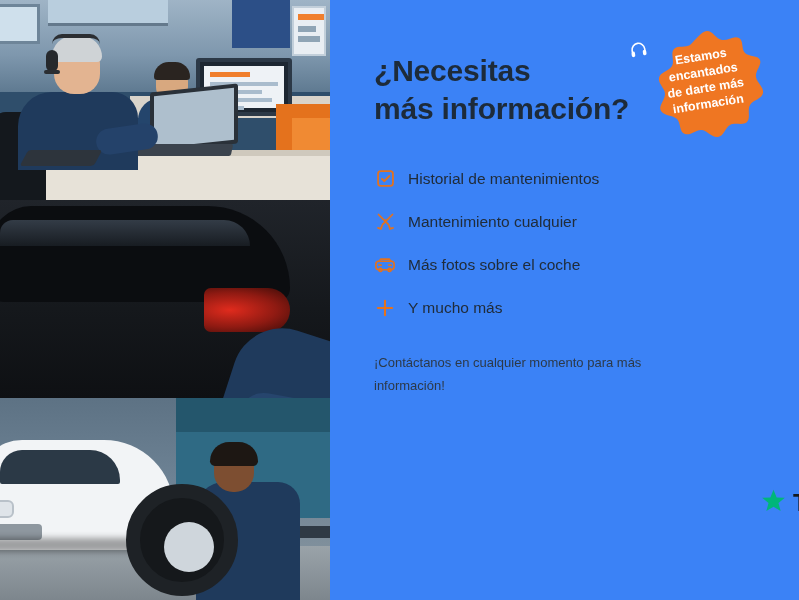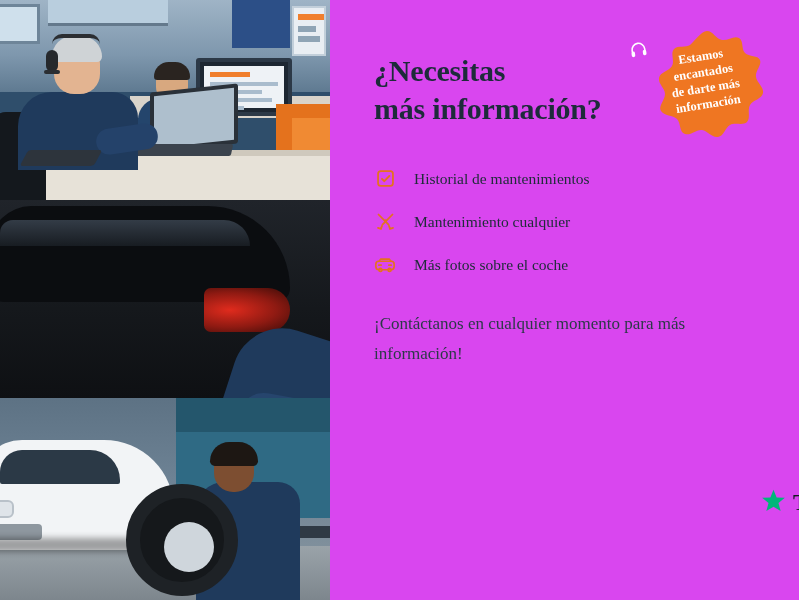--- a/index.html
+++ b/index.html
@@ -141,57 +141,56 @@
   .p3-glove { position:absolute; left:156px; top:140px; width:36px; height:24px;
     background:#2b2f34; border-radius:12px; transform: rotate(14deg); }
   .p3-bench { position:absolute; left:246px; top:128px; width:84px; height:12px;
     background:#2f3a45; }
 
   
   .content {
     position: relative;
     flex: 1 1 auto;
     padding: 52px 34px 0 44px;
-    background: #d946ef;
-    font-family: Liberation Serif, serif;
+    background: #3b82f6;
   }
   .headline {
     margin: 0;
     font-size: 30px;
     line-height: 1.28;
     font-weight: 700;
     color: #1d2b3a;
     letter-spacing: -0.2px;
     max-width: 300px;
   }
   .features {
     margin: 38px 0 0 0;
     padding: 0;
     list-style: none;
   }
   .feature {
     display: flex;
     align-items: center;
-    gap: 18px;
+    gap: 12px;
     margin-bottom: 19px;
     height: 24px;
   }
   .feature .ic {
     width: 22px; height: 22px;
     flex: 0 0 22px;
     display: flex; align-items: center; justify-content: center;
     color: #e4721d;
   }
   .feature .lbl {
     font-size: 15.5px;
     color: #202c3a;
   }
   .contact {
     margin-top: 32px;
-    font-size: 17px;
+    font-size: 13px;
     line-height: 1.75;
     color: #2c3948;
     max-width: 330px;
   }
 
   
   .burst {
     position: absolute;
     right: 22px; top: 30px;
     width: 140px; height: 132px;
@@ -352,20 +351,29 @@
             <path d="M6 7.6l2-2.6h10l2 2.6"></path>
             <circle cx="7.6" cy="17.8" r="1.8"></circle>
             <circle cx="18.4" cy="17.8" r="1.8"></circle>
             <path d="M5.6 12.2h3"></path>
               <path d="M17.4 12.2h3"></path>
           </svg>
         </span>
         <span class="lbl">Más fotos sobre el coche</span>
       </li>
 
+      <li class="feature">
+        <span class="ic">
+          <svg width="22" height="22" viewBox="0 0 24 24" fill="none" stroke="#e4721d" stroke-width="2.3" stroke-linecap="round">
+            <path d="M12 4.2v15.6"></path>
+              <path d="M4.2 12h15.6"></path>
+          </svg>
+        </span>
+        <span class="lbl">Y mucho más</span>
+      </li>
     </ul>
 
     <div class="contact">
       <div>¡Contáctanos en cualquier momento para más información!</div>
     </div>
 
     <div class="burst">
       <svg viewBox="0 0 140 132" aria-hidden="true">
         <path fill="#ef7622" d="M70 1c6 0 9 8 15 9s12-5 17-2 2 11 6 15 13 2 15 7-5 11-4 17 8 10 7 16-10 7-13 12 1 13-3 17-12 0-17 3-6 11-12 12-10-6-16-7-11 6-17 4-4-11-8-15-13-3-16-8 4-11 4-17-7-10-6-16 10-7 13-12-2-13 2-17 12-1 16-4S64 1 70 1z"></path>
       </svg>

